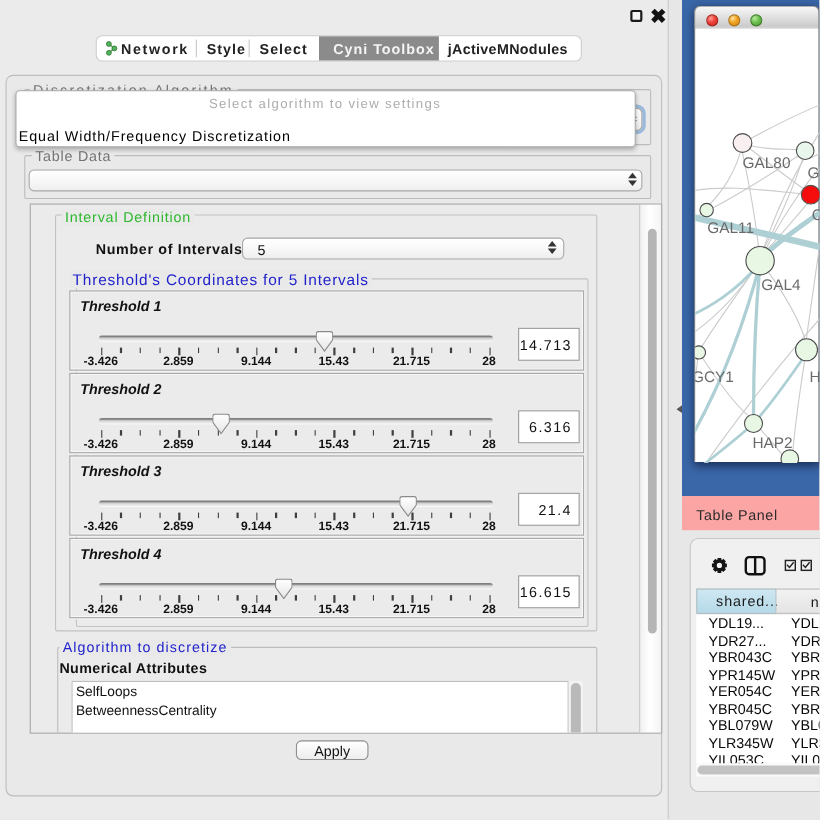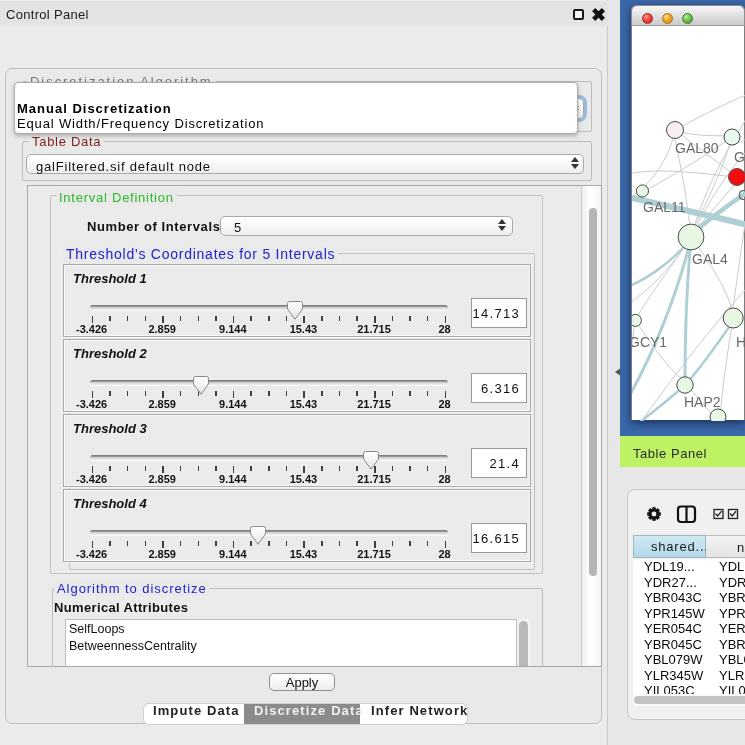--- a/index.html
+++ b/index.html
@@ -68,61 +68,74 @@
 #popup .hint { position:absolute; left:175px; top:4px; font-size:12px; letter-spacing:1.2px; color:#adadad; }
 #popup .it1 { position:absolute; left:2px; top:18px; font-size:13px; font-weight:bold; letter-spacing:1.0px; color:#000; }
 #popup .it2 { position:absolute; left:2px; top:33px; font-size:13px; letter-spacing:0.85px; color:#000; }
 
 
 #bluearea { left:620px; top:0; width:125px; height:451px; background:#3a67a8; }
 #netwin { position:absolute; left:11px; top:5px; width:114px; height:415px; background:#ffffff; border-radius:6px 6px 0 0; border:1px solid #7d7d7d; border-bottom:none; box-shadow:0 3px 9px rgba(0,0,25,0.55); }
 #mactb { position:absolute; left:-1px; top:-1px; width:114px; height:21px; background:linear-gradient(#f8f8f8,#c9c9c9); border:1px solid #8d8d8d; border-bottom:1px solid #9d9d9d; border-radius:6px 6px 0 0; }
 .tl { position:absolute; top:6.5px; width:11px; height:11px; border-radius:50%; }
 
-#tpanelstrip { left:620px; top:436px; width:125px; height:31px; background:#bef264; }
+#tpanelstrip { left:620px; top:451px; width:125px; height:31px; background:#fca5a5; }
 #tpanelstrip .t { position:absolute; left:13px; top:10px; font-size:13px; letter-spacing:0.55px; color:#2a2a2a; }
 #tablecontainer { left:627px; top:489px; width:130px; height:231px; background:#f0f0f0; border:1px solid #c6c6c6; border-radius:8px; }
 #tblheader1 { position:absolute; left:5px; top:45px; width:73px; height:23px; background:linear-gradient(#cfe8f2,#b4d9e8); border:1px solid #9fb6bf; font-size:13px; letter-spacing:1px; color:#1a1a1a; padding-left:17px; letter-spacing:0.8px; line-height:22px; }
 #tblheader2 { position:absolute; left:78px; top:45px; width:52px; height:23px; background:linear-gradient(#f2f2f2,#e4e4e4); border:1px solid #bcbcbc; border-left:none; font-size:13px; color:#1a1a1a; }
 #tblbody { position:absolute; left:5px; top:69px; width:125px; height:135px; background:#ffffff; font-size:13px; color:#0a0a0a; overflow:hidden; }
 .trow { position:absolute; left:0; width:125px; height:15.5px; }
 .trow .c1 { position:absolute; left:11px; }
 .trow .c2 { position:absolute; left:86px; }
 #hscroll { position:absolute; left:5px; top:204px; width:125px; height:12px; background:#fafafa; }
 #hscroll .thumb { position:absolute; left:1px; top:2px; width:130px; height:8px; background:#c3c3c3; border-radius:4px; }
 </style>
 </head>
 <body>
 
 <div class="abs" id="cwin">
-  <div class="abs" id="ctitle">
-      <span class="t">Control Panel</span>
-    </div>
   <div class="abs" id="float-ic"></div>
   <div class="abs" id="close-ic">✖</div>
 
+  <div class="abs" id="tabbar">
+    <svg class="abs" style="left:7px;top:4px" width="14" height="14" viewBox="0 0 14 14">
+      <line x1="4" y1="3" x2="9" y2="7" stroke="#4f9f57" stroke-width="1.2"></line>
+      <line x1="4" y1="11" x2="9" y2="7" stroke="#4f9f57" stroke-width="1.2"></line>
+      <circle cx="4" cy="3" r="2.2" fill="#52b35c" stroke="#2e7a38" stroke-width="0.8"></circle>
+      <circle cx="4" cy="11" r="2.2" fill="#52b35c" stroke="#2e7a38" stroke-width="0.8"></circle>
+      <circle cx="9" cy="7" r="2.2" fill="#52b35c" stroke="#2e7a38" stroke-width="0.8"></circle>
+    </svg>
+    <span class="tabtxt" style="left:22px; letter-spacing:1.5px">Network</span>
+    <div class="tabsep" style="left:90px"></div>
+    <span class="tabtxt" style="left:100px">Style</span>
+    <div class="tabsep" style="left:138px"></div>
+    <span class="tabtxt" style="left:148px">Select</span>
+    <div id="tabsel"></div>
+    <span class="tabtxt" style="left:215px;color:#f5f5f5;z-index:2">Cyni Toolbox</span>
+    <span class="tabtxt" style="left:319px; letter-spacing:0.3px">jActiveMNodules</span>
+  </div>
 
   <div class="abs" id="content">
 
     <div class="group" style="left:16px; top:12px; width:570px; height:51px;">
       <span class="gtitle" style="left:4px; color:#777; letter-spacing:1.95px;">Discretization Algorithm</span>
     </div>
 
     <div class="combo" style="left:20px; top:29px; width:558px; height:21px; box-shadow:0 0 0 3px rgba(125,170,215,0.75);">
       <div class="arrows" style="right:4px; top:3px;">
           <div class="up"></div>
           <div class="dn"></div>
         </div>
     </div>
 
     <div class="group" style="left:16px; top:72px; width:570px; height:40px;">
-      <span class="gtitle" style="left:6px; color:#7f1d1d; letter-spacing:0.7px;">Table Data</span>
+      <span class="gtitle" style="left:6px; color:#737373; letter-spacing:0.7px;">Table Data</span>
     </div>
     <div class="combo" style="left:20px; top:85px; width:558px; height:20px;">
-      <span class="ctext">galFiltered.sif default node</span>
       <div class="arrows" style="right:4px; top:2px;">
           <div class="up"></div>
           <div class="dn"></div>
         </div>
     </div>
 
     <div class="abs" id="spane">
 
       <div class="group" style="left:22px; top:9px; width:493px; height:379px; border-color:#c2c2c2;">
         <span class="gtitle" style="left:5px; top:-6px; color:#2db82d;">Interval Definition</span>
@@ -335,30 +348,24 @@
       </div>
       <div class="abs" id="alsb">
           <div class="thumb"></div>
         </div>
       <div class="abs" id="vsb">
           <div class="thumb"></div>
         </div>
     </div>
 
     <div class="abs" id="applybtn">Apply</div>
-    <div class="abs" id="btabs">
-      <span class="tabtxt" style="left:9px">Impute Data</span>
-      <div id="btabsel"></div>
-      <span class="tabtxt" style="left:110px;color:#efefef;z-index:2">Discretize Data</span>
-      <span class="tabtxt" style="left:227px">Infer Network</span>
-    </div>
   </div>
 
   <div class="abs" id="popup">
-    <span class="it1">Manual Discretization</span>
+    <span class="hint">Select algorithm to view settings</span>
     <span class="it2">Equal Width/Frequency Discretization</span>
   </div>
 </div>
 
 <div class="abs" id="bluearea">
   <div id="netwin">
     <div id="mactb">
       <div class="tl" style="left:10px; background:radial-gradient(circle at 35% 30%, #ff9d96, #ee4238 45%, #c82e24); border:1px solid #a5231b;"></div>
       <div class="tl" style="left:30px; background:radial-gradient(circle at 35% 30%, #ffe2a0, #f0a21e 45%, #d08c1d); border:1px solid #ad7313;"></div>
       <div class="tl" style="left:50px; background:radial-gradient(circle at 35% 30%, #b8eb9e, #6cc04f 45%, #4d9a34); border:1px solid #3e7e28;"></div>

